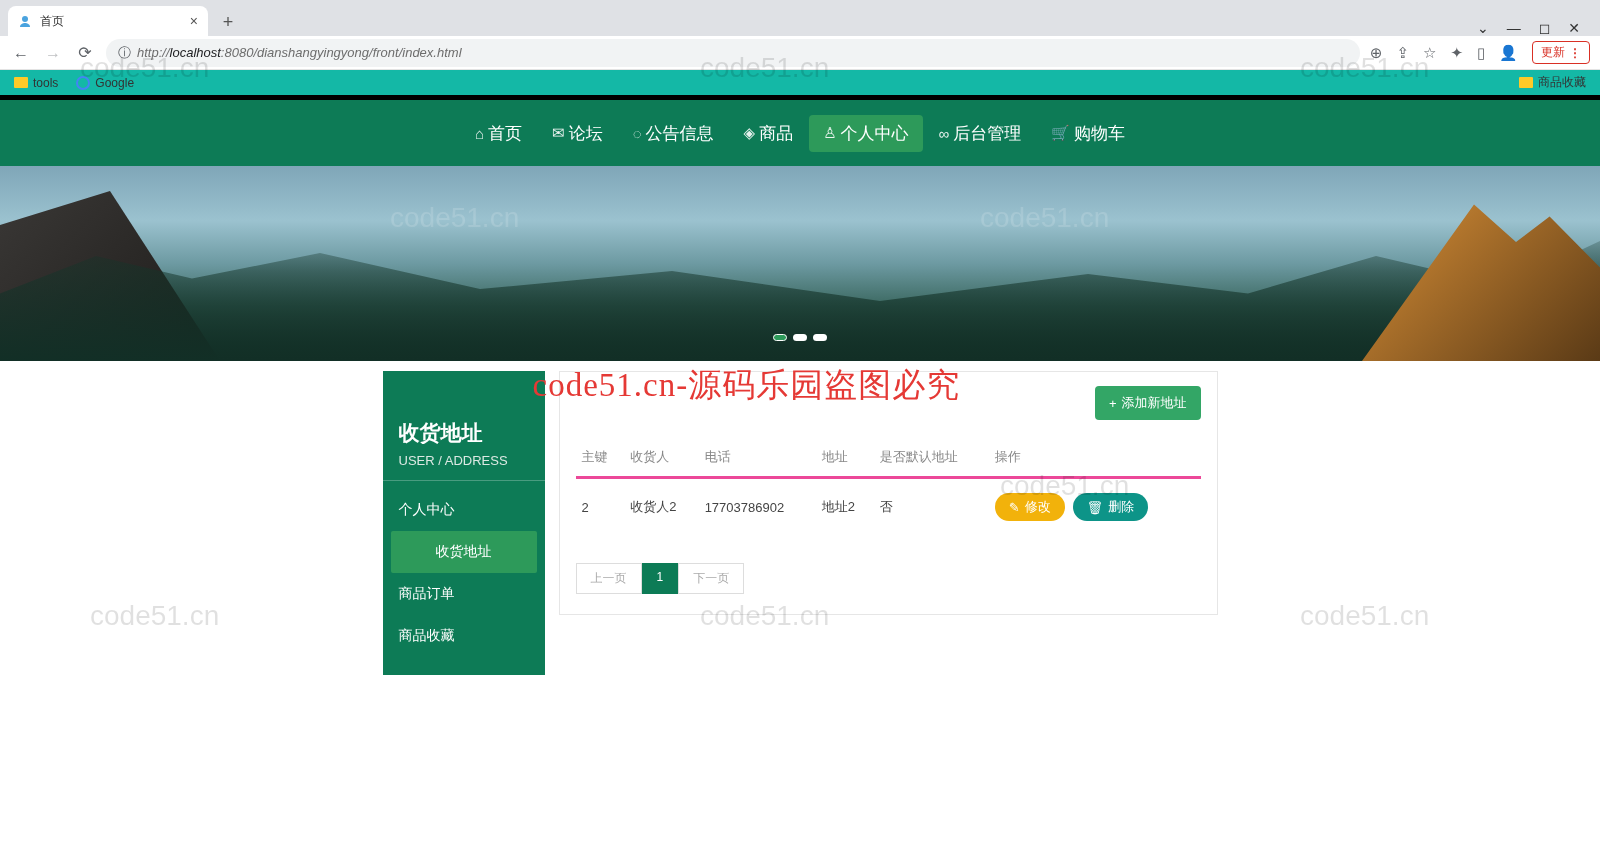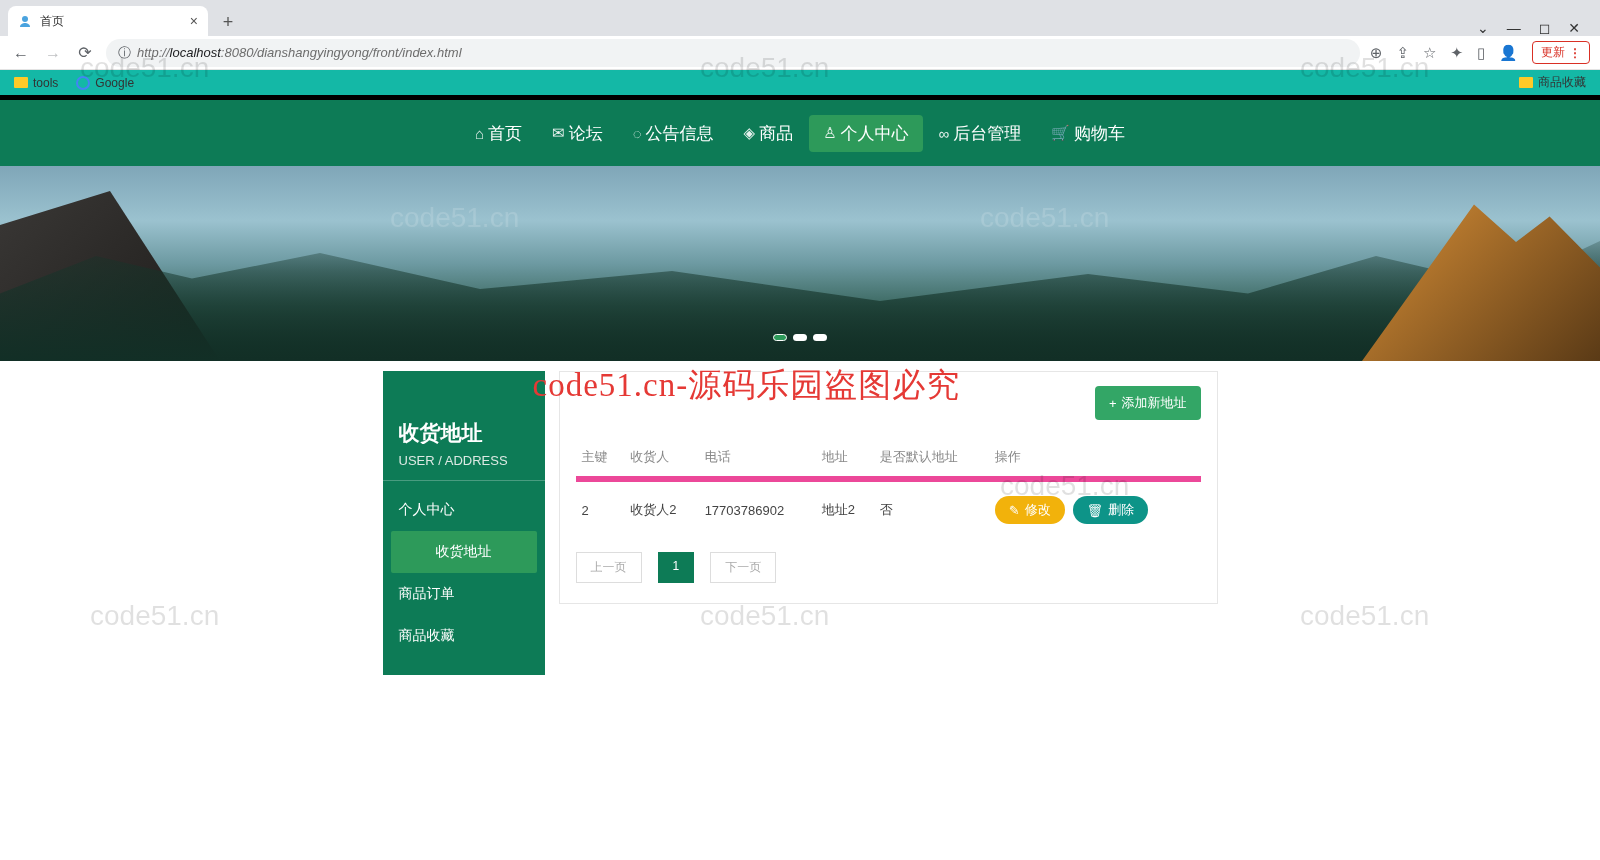--- a/index.html
+++ b/index.html
@@ -56,25 +56,25 @@
   .side-list li.sel { background: #2d9a5a; margin: 0 8px; text-align: center; border-radius: 2px; }
 
   .panel { flex: 1; border: 1px solid #e6e6e6; padding: 14px 16px 20px 16px; background: #fff; }
   .add-row { display: flex; justify-content: flex-end; margin-bottom: 18px; }
   .btn { border: none; border-radius: 4px; color: #fff; padding: 8px 14px; font-size: 13px; cursor: pointer; display: inline-flex; align-items: center; gap: 5px; }
   .btn-green { background: #33a666; }
   .btn-yellow { background: #f2b20b; border-radius: 14px; padding: 5px 14px; }
   .btn-teal { background: #0d9488; border-radius: 14px; padding: 5px 14px; }
 
   table { width: 100%; border-collapse: collapse; font-size: 13px; }
-  th { text-align: left; color: #888; font-weight: normal; padding: 10px 6px; border-bottom: 6px solid #ec4899; font-family: Liberation Serif, serif; }
+  th { text-align: left; color: #888; font-weight: normal; padding: 10px 6px; border-bottom: 3px solid #ec4899; font-family: Liberation Serif, serif; }
   td { padding: 14px 6px; color: #444; }
   .ops { display: flex; gap: 8px; }
 
-  .pager { display: flex; gap: 16px; margin-top: 14px; }
+  .pager { display: flex; gap: 0; margin-top: 28px; }
   .pg { border: 1px solid #ddd; padding: 6px 14px; font-size: 12px; color: #aaa; background: #fff; cursor: pointer; }
   .pg.cur { background: #0d7b56; color: #fff; border-color: #0d7b56; }
 
   
   .wm { position: absolute; color: rgba(0,0,0,0.12); font-size: 28px; pointer-events: none; font-family: Arial, sans-serif; }
   .page-wrap { position: relative; }
 
   svg { display: block; }
 </style>
 </head>

